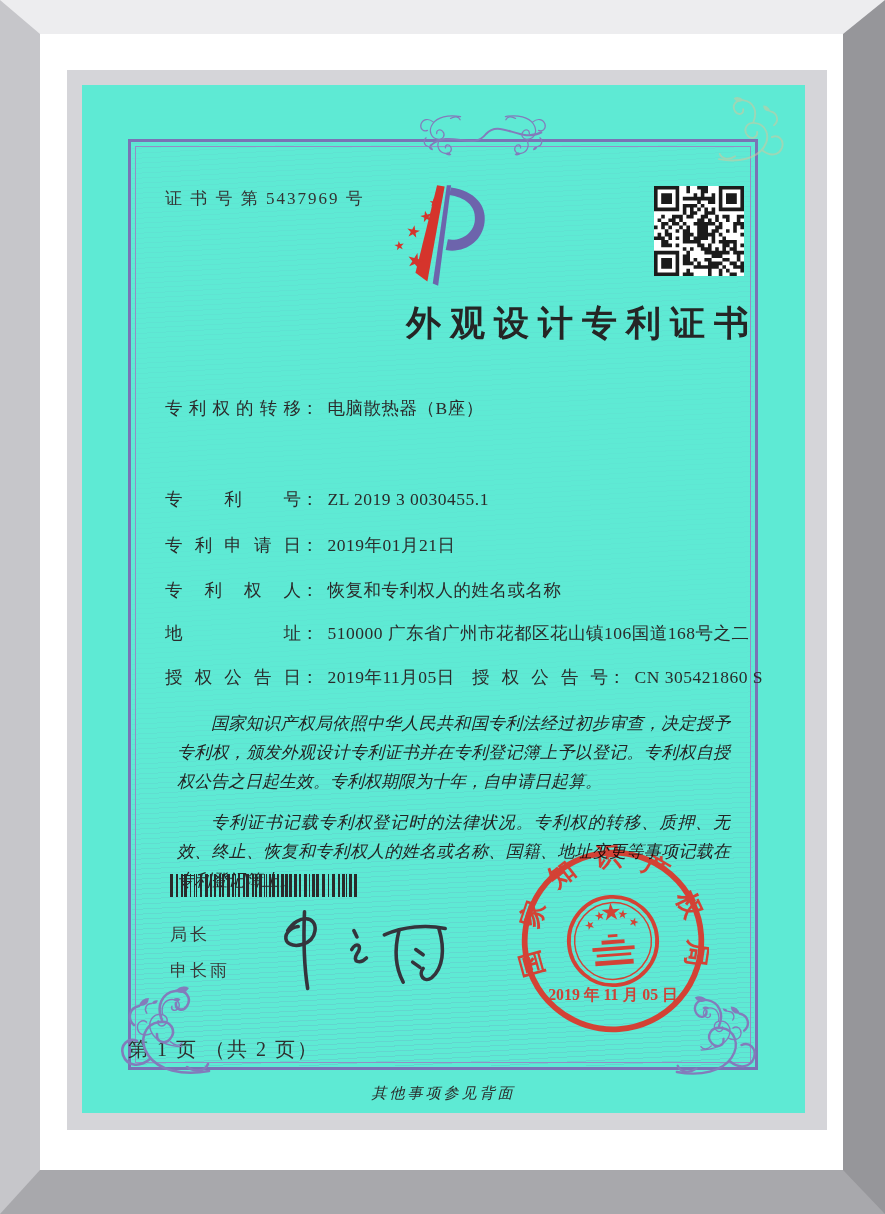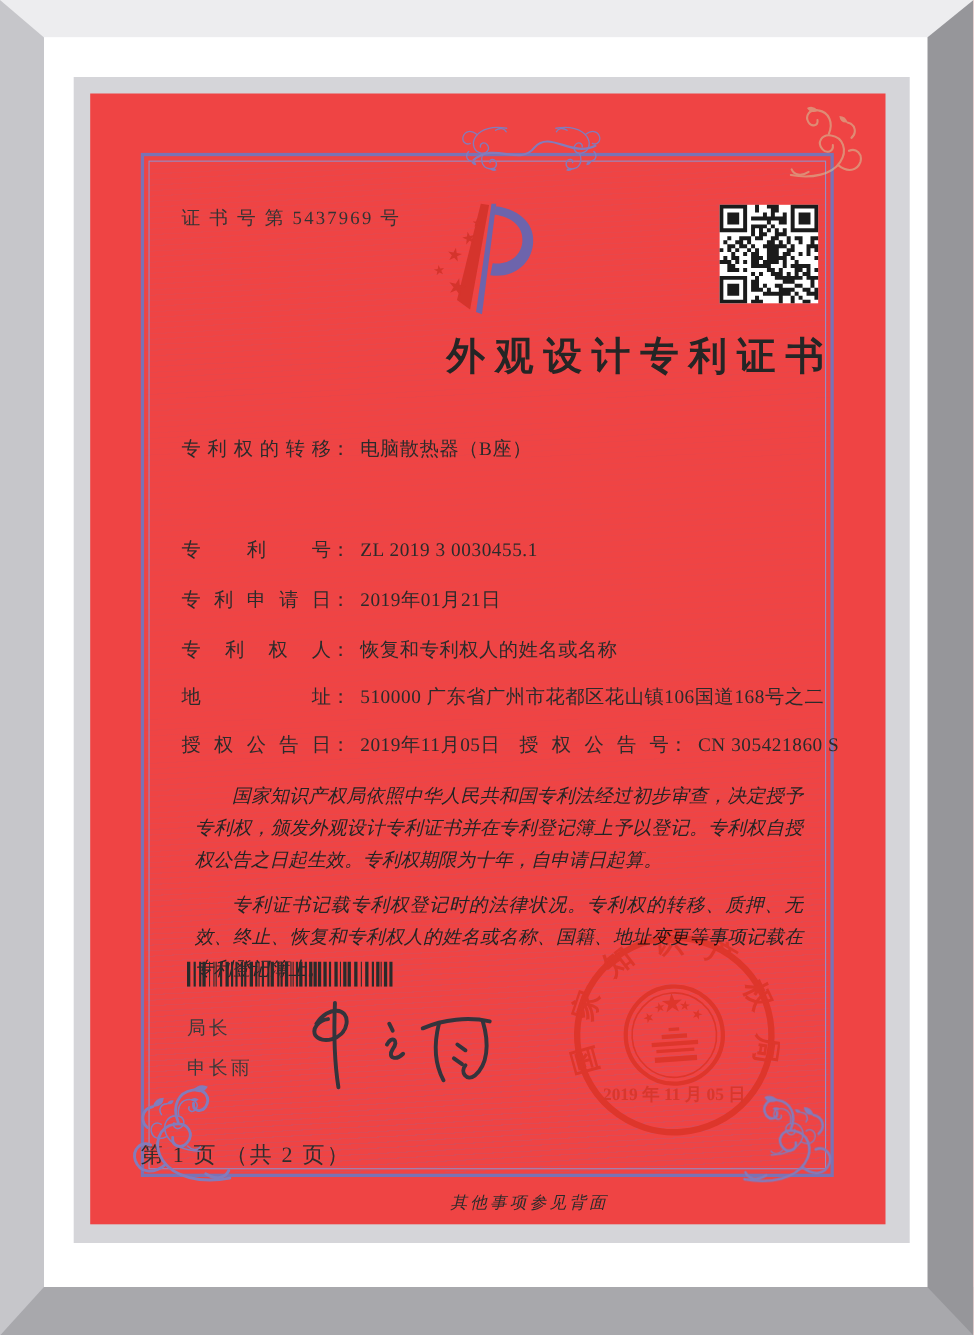--- a/index.html
+++ b/index.html
@@ -5,21 +5,21 @@
   html,body{margin:0;padding:0;background:#e8e8ea;}
   .photo{position:relative;width:885px;height:1214px;overflow:hidden;
     font-family:"Liberation Serif","DejaVu Serif",serif;color:#2b2b2b;background:#fff;}
   
   .frame{position:absolute;inset:0;box-sizing:border-box;
     border-style:solid;border-width:34px 42px 44px 40px;
     border-color:#ededef #96969a #a8a8ac #c6c6ca;background:#fff;}
   .mat{position:absolute;left:40px;top:34px;right:42px;bottom:44px;background:#ffffff;}
   .band{position:absolute;left:67px;top:70px;right:58px;bottom:84px;background:#d5d5d9;}
   
-  .paper{position:absolute;left:82px;top:85px;width:723px;height:1028px;background:#ef4444;}
+  .paper{position:absolute;left:82px;top:85px;width:723px;height:1028px;background:#5eead4;}
   
   .pborder{position:absolute;left:46px;top:54px;width:630px;height:931px;
     border:3px solid #7a73b5;box-sizing:border-box;z-index:1;}
   .pborder .inner{position:absolute;inset:4px;border:1px solid #948dc6;}
   
   .guilloche{position:absolute;left:50px;top:58px;width:622px;height:923px;z-index:0;
     background:repeating-linear-gradient(177deg,rgba(122,115,181,0.20) 0 1px,rgba(0,0,0,0) 1px 5px);
     -webkit-mask-image:linear-gradient(to bottom,rgba(0,0,0,.30) 0 18%,rgba(0,0,0,.14) 30% 55%,rgba(0,0,0,.55) 75%,rgba(0,0,0,.85) 100%);
     mask-image:linear-gradient(to bottom,rgba(0,0,0,.30) 0 18%,rgba(0,0,0,.14) 30% 55%,rgba(0,0,0,.55) 75%,rgba(0,0,0,.85) 100%);}
   .content{position:absolute;inset:0;z-index:2;}
@@ -41,21 +41,21 @@
   .officer-title{position:absolute;left:88px;top:838px;font-size:17px;letter-spacing:3px;
     font-family:Liberation Serif, serif;color:#3a3a3a;}
   .officer-name{position:absolute;left:88px;top:874px;font-size:17px;letter-spacing:3px;
     font-family:"Liberation Sans","DejaVu Sans",sans-serif;color:#3a3a3a;text-align:right;}
   .signature{position:absolute;left:170px;top:816px;width:210px;height:95px;}
   .seal{position:absolute;left:435px;top:760px;width:192px;height:192px;z-index:3;
     mix-blend-mode:multiply;opacity:.93;}
   .pageinfo{position:absolute;left:46px;top:951px;width:630px;
     font-size:20px;letter-spacing:2px;color:#2e2e2e;}
   .backnote{position:absolute;left:0;top:999px;width:723px;text-align:center;
-    font-size:15px;letter-spacing:3px;font-style:italic;color:#2b2b2b;margin-left:38px;}
+    font-size:15px;letter-spacing:3px;font-style:italic;color:#2b2b2b;}
   .fl{position:absolute;color:#837cbb;z-index:3;}
   .fl-bl{left:28px;top:898px;width:104px;height:98px;}
   .fl-br{left:588px;top:908px;width:98px;height:88px;transform:scaleX(-1);}
   .fl-top{left:334px;top:27px;width:134px;height:48px;}
   .fl-tr{left:628px;top:8px;width:84px;height:72px;color:#d2c69d;opacity:.55;transform:scaleX(-1);}
 </style>
 </head>
 <body>
 
 <div class="photo">

